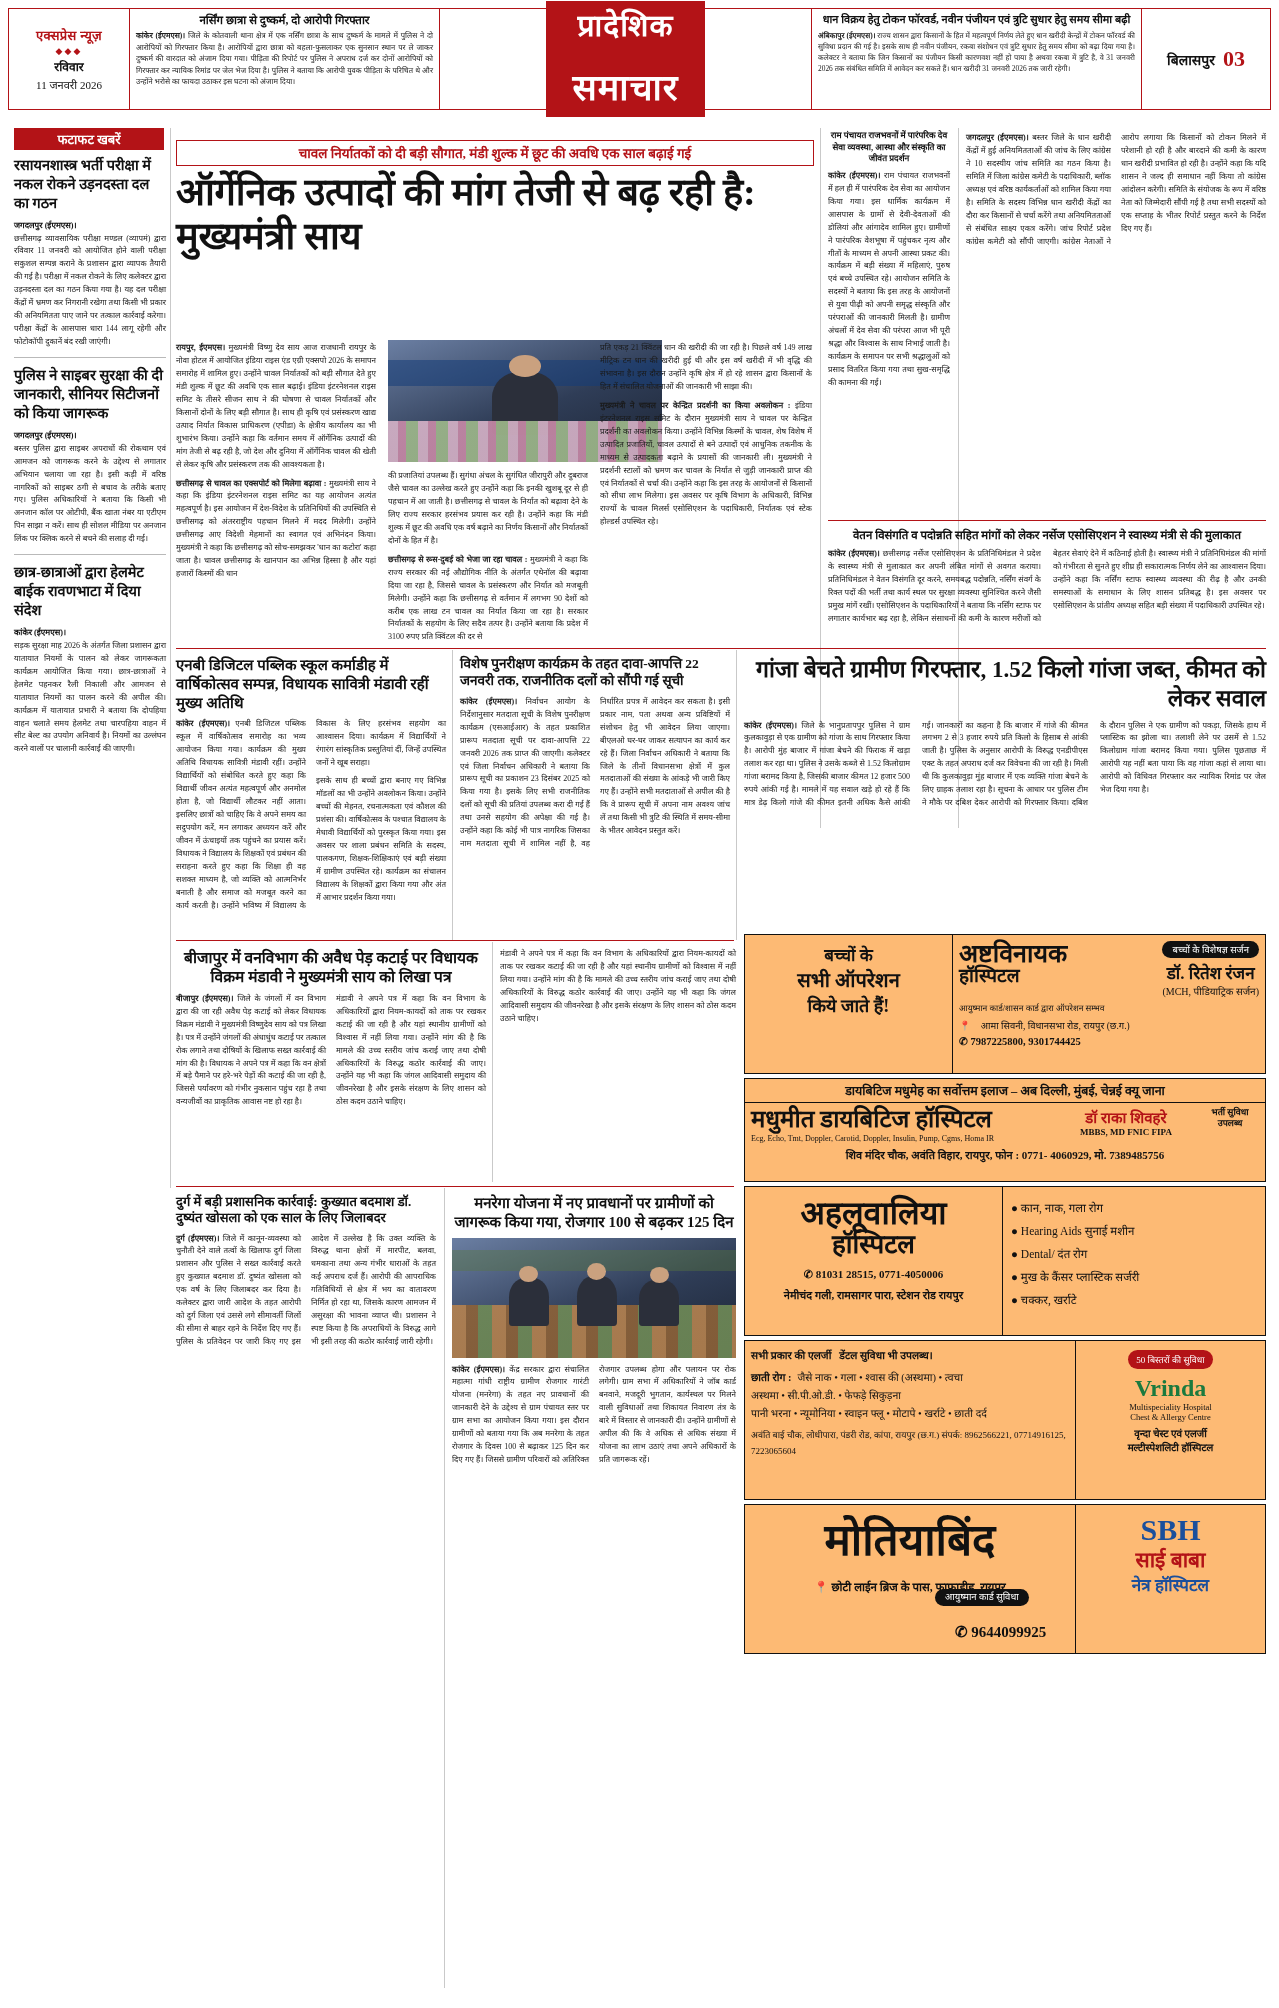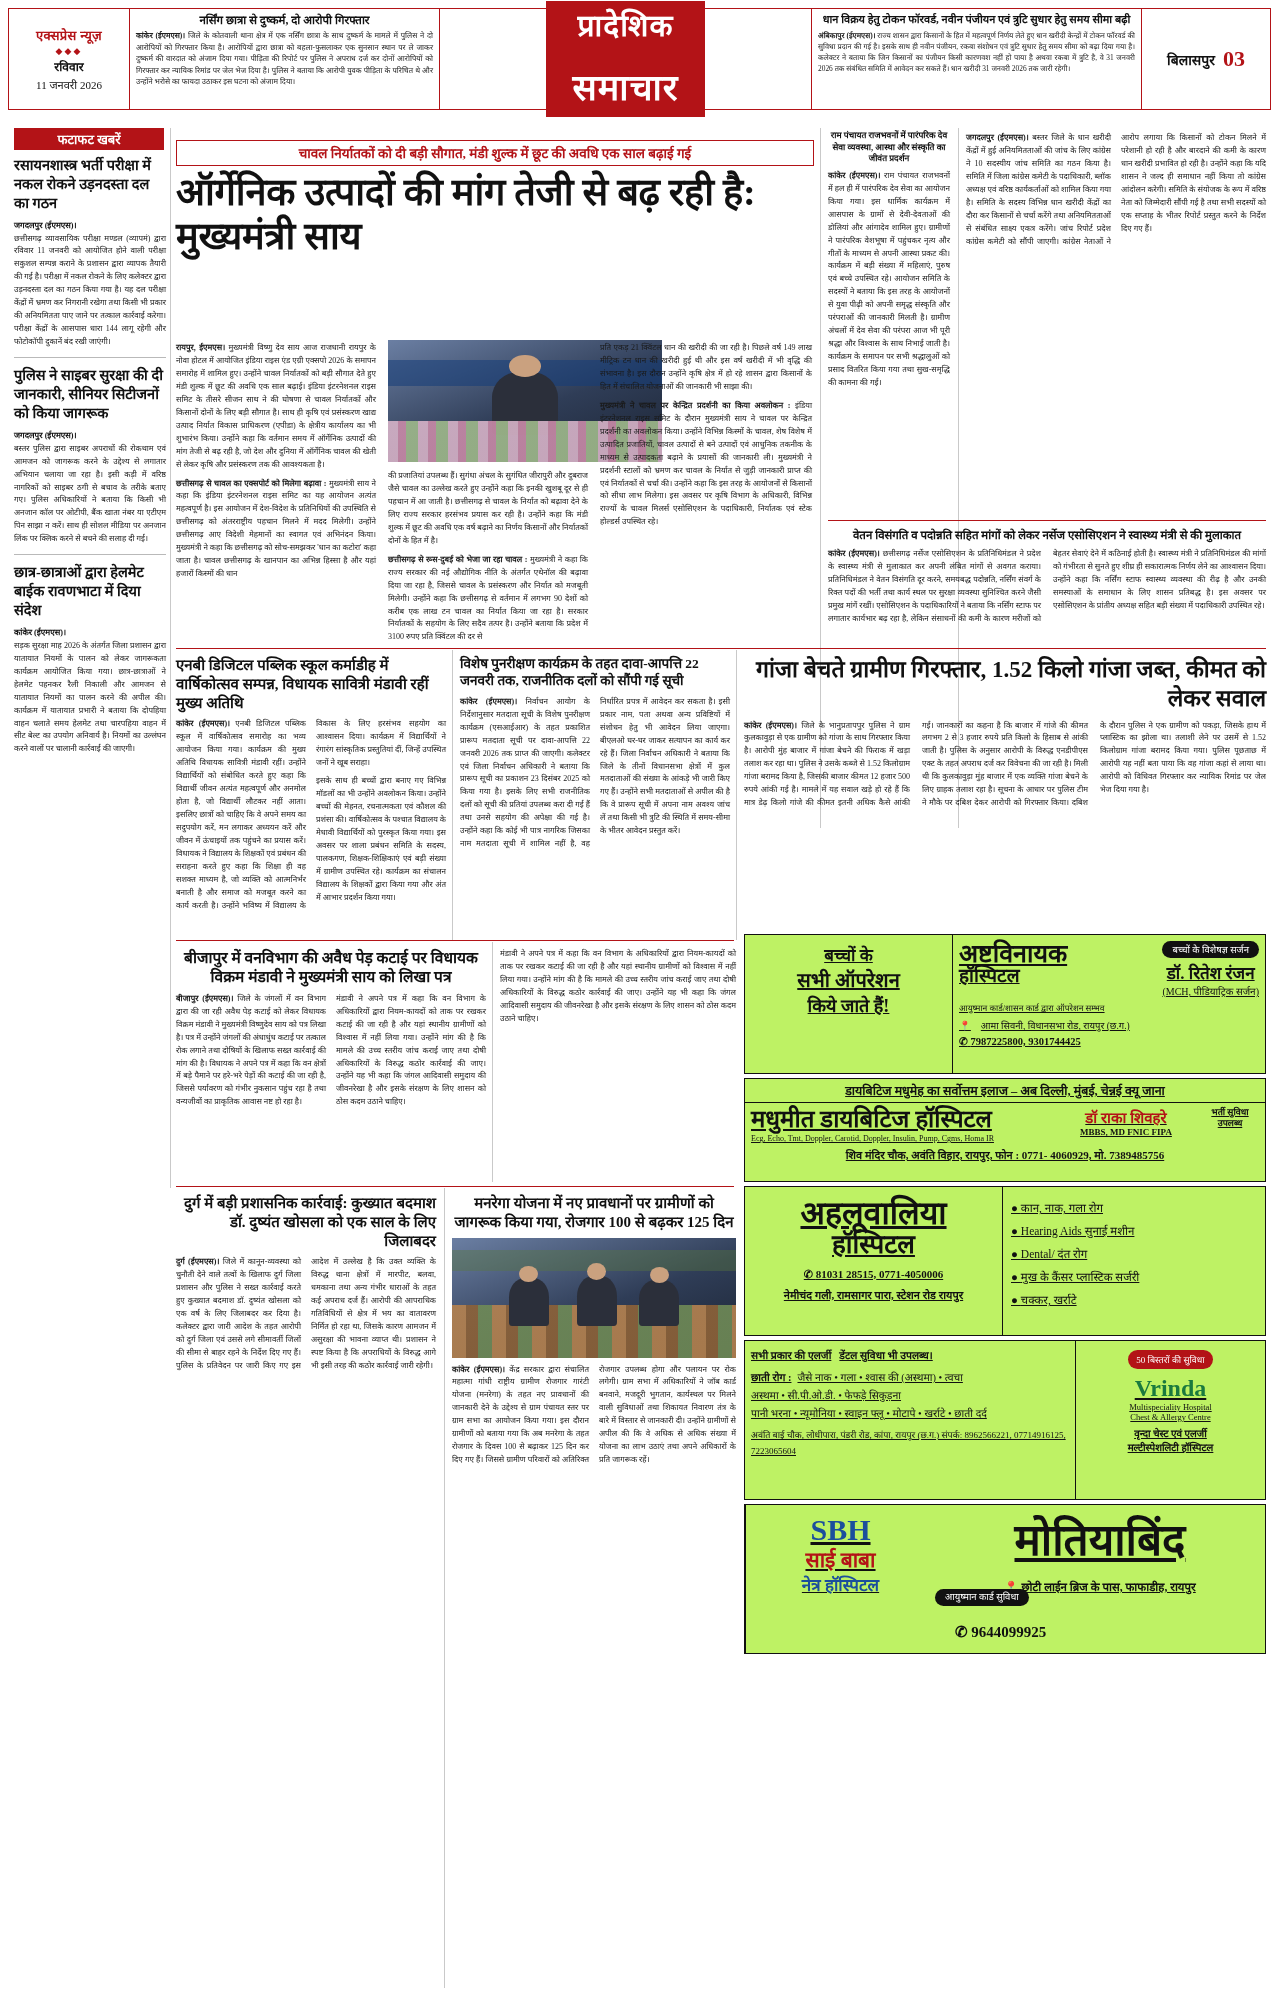--- a/index.html
+++ b/index.html
@@ -42,21 +42,21 @@
   
   .kicker{position:absolute;left:176px;top:140px;width:636px;height:24px;border:1px solid #b31317;color:#b31317;font-size:13.5px;font-weight:bold;display:flex;align-items:center;justify-content:center;}
   .bighead{position:absolute;left:176px;top:170px;width:636px;font-size:38px;font-weight:bold;line-height:1.16;letter-spacing:-.3px;}
   .photo{background:linear-gradient(160deg,#6b7fa3,#2f3d57 55%,#1c2433);position:relative;overflow:hidden;}
   .photo .banner{position:absolute;top:16%;left:0;right:0;height:22%;background:rgba(20,60,120,.55);}
   .photo .flowers{position:absolute;left:0;right:0;bottom:0;height:34%;background:repeating-linear-gradient(90deg,#d7b3c8 0 10px,#c98aa8 10px 18px,#9fb98b 18px 30px);opacity:.9;}
   .photo .man{position:absolute;left:38%;top:26%;width:24%;height:52%;background:#2b2f3a;border-radius:40% 40% 8% 8%;}
   .photo .man:after{content:"";position:absolute;left:26%;top:-26%;width:48%;height:34%;background:#caa17f;border-radius:50%;}
 
   
-  .ad{position:absolute;box-sizing:border-box;border:1px solid #111;background:#bef264;text-decoration:underline;}
+  .ad{position:absolute;box-sizing:border-box;border:1px solid #111;background:#fdba74;}
   .secthead{font-size:17px;font-weight:bold;line-height:1.25;margin:0 0 6px;}
   .secthead.red{color:#b31317;}
 </style>
 </head>
 <body>
 
 <div class="page">
 
   <div class="masthead">
     <div class="mh-left">
@@ -200,21 +200,21 @@
     </div>
   </div>
   <div class="rule-v" style="left:492px;top:942px;height:240px;"></div>
   <div class="col" style="left:500px;top:948px;width:236px;">
     <p class="body">मंडावी ने अपने पत्र में कहा कि वन विभाग के अधिकारियों द्वारा नियम-कायदों को ताक पर रखकर कटाई की जा रही है और यहां स्थानीय ग्रामीणों को विश्वास में नहीं लिया गया। उन्होंने मांग की है कि मामले की उच्च स्तरीय जांच कराई जाए तथा दोषी अधिकारियों के विरुद्ध कठोर कार्रवाई की जाए। उन्होंने यह भी कहा कि जंगल आदिवासी समुदाय की जीवनरेखा है और इसके संरक्षण के लिए शासन को ठोस कदम उठाने चाहिए।</p>
   </div>
 
   <div class="rule-v" style="left:176px;top:1186px;width:558px;height:1px;background:#b31317;"></div>
 
   <div class="col" style="left:176px;top:1194px;width:260px;">
-    <h2 class="secthead" style="font-size:15px;text-align:right;">दुर्ग में बड़ी प्रशासनिक कार्रवाई: कुख्यात बदमाश डॉ. दुष्यंत खोसला को एक साल के लिए जिलाबदर</h2>
+    <h2 class="secthead" style="font-size:13px;text-align:left;">दुर्ग में बड़ी प्रशासनिक कार्रवाई: कुख्यात बदमाश डॉ. दुष्यंत खोसला को एक साल के लिए जिलाबदर</h2>
     <div style="columns:2;column-gap:10px;">
       <p class="body"><b>दुर्ग (ईएमएस)।</b> <span>जिले में कानून-व्यवस्था को चुनौती देने वाले तत्वों के खिलाफ दुर्ग जिला प्रशासन और पुलिस ने सख्त कार्रवाई करते हुए कुख्यात बदमाश डॉ. दुष्यंत खोसला को एक वर्ष के लिए जिलाबदर कर दिया है। कलेक्टर द्वारा जारी आदेश के तहत आरोपी को दुर्ग जिला एवं उससे लगे सीमावर्ती जिलों की सीमा से बाहर रहने के निर्देश दिए गए हैं।
 
 पुलिस के प्रतिवेदन पर जारी किए गए इस आदेश में उल्लेख है कि उक्त व्यक्ति के विरुद्ध थाना क्षेत्रों में मारपीट, बलवा, धमकाना तथा अन्य गंभीर धाराओं के तहत कई अपराध दर्ज हैं। आरोपी की आपराधिक गतिविधियों से क्षेत्र में भय का वातावरण निर्मित हो रहा था, जिसके कारण आमजन में असुरक्षा की भावना व्याप्त थी। प्रशासन ने स्पष्ट किया है कि अपराधियों के विरुद्ध आगे भी इसी तरह की कठोर कार्रवाई जारी रहेगी।</span></p>
     </div>
   </div>
 
   <div class="rule-v" style="left:444px;top:1188px;height:800px;"></div>
 
   <div class="col" style="left:452px;top:1194px;width:284px;">
@@ -324,30 +324,30 @@
         <div style="font-size:8.5px;white-space:pre-line;">Multispeciality Hospital
 Chest &amp; Allergy Centre</div>
         <div style="font-size:10px;font-weight:bold;white-space:pre-line;margin-top:4px;">वृन्दा चेस्ट एवं एलर्जी
 मल्टीस्पेशलिटी हॉस्पिटल</div>
       </div>
     </div>
   </div>
 
   <div class="ad" style="left:744px;top:1504px;width:522px;height:150px;">
     <div style="display:flex;height:100%;">
-      <div style="width:190px;border-left:1px solid #111;padding:10px 4px;box-sizing:border-box;text-align:center;">
-        <div style="font-size:30px;font-weight:bold;color:#1b4f9c;line-height:1;">SBH</div>
-        <div style="font-size:21px;font-weight:bold;color:#b31317;">साई बाबा</div>
-        <div style="font-size:17px;font-weight:bold;color:#1b4f9c;">नेत्र हॉस्पिटल</div>
-      </div>
       <div style="flex:1;padding:14px 8px;box-sizing:border-box;text-align:center;">
         <div style="font-size:44px;font-weight:bold;line-height:1;">मोतियाबिंद</div>
         <div style="font-size:11.5px;font-weight:bold;margin-top:16px;">
           <span>📍</span>
           <span>छोटी लाईन ब्रिज के पास, फाफाडीह, रायपुर</span>
         </div>
       </div>
+      <div style="width:190px;border-left:1px solid #111;padding:10px 4px;box-sizing:border-box;text-align:center;">
+        <div style="font-size:30px;font-weight:bold;color:#1b4f9c;line-height:1;">SBH</div>
+        <div style="font-size:21px;font-weight:bold;color:#b31317;">साई बाबा</div>
+        <div style="font-size:17px;font-weight:bold;color:#1b4f9c;">नेत्र हॉस्पिटल</div>
+      </div>
     </div>
     <div style="position:absolute;left:190px;top:84px;font-size:9.5px;background:#111;color:#fff;border-radius:12px;padding:3px 10px;text-align:center;line-height:1.2;">आयुष्मान कार्ड सुविधा</div>
     <div style="position:absolute;left:210px;top:118px;font-size:15px;font-weight:bold;">✆ <span>9644099925</span></div>
   </div>
 
 </div>
 
 </body></html>

